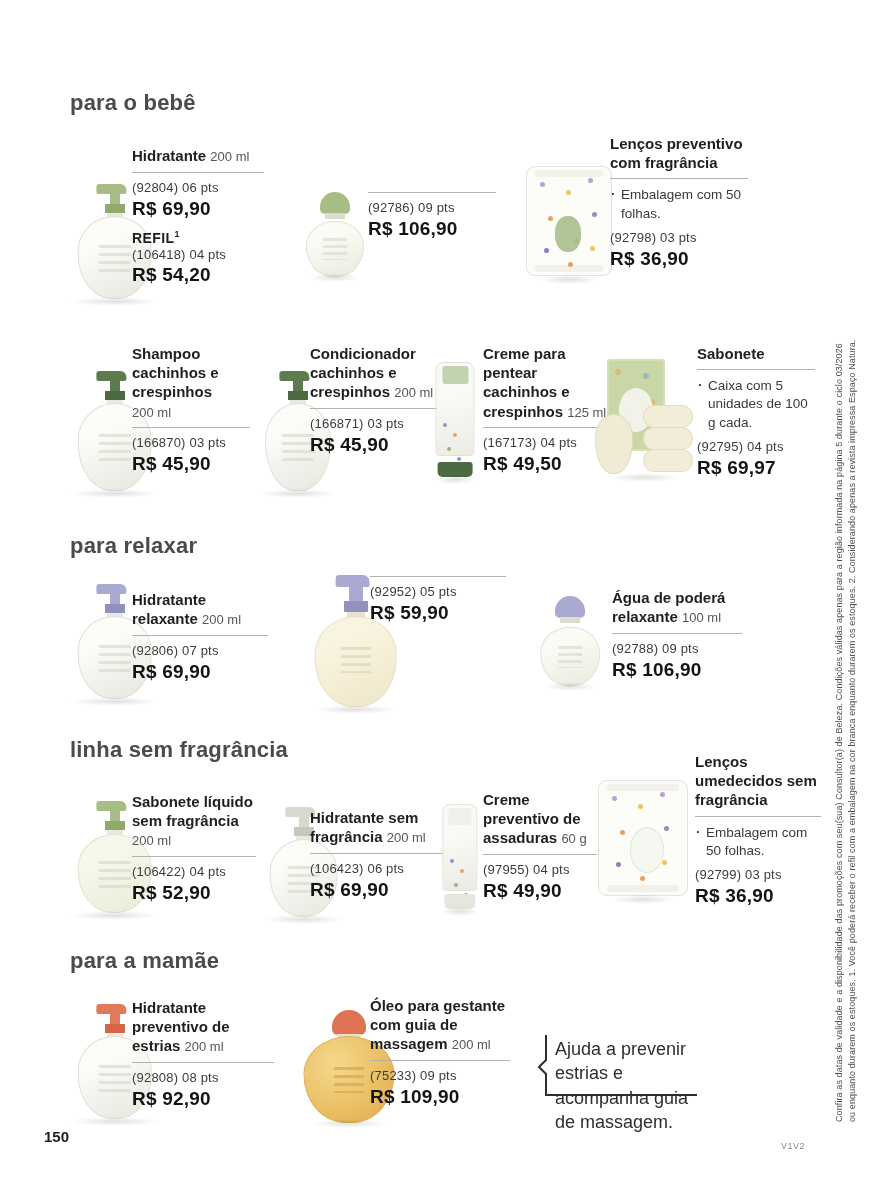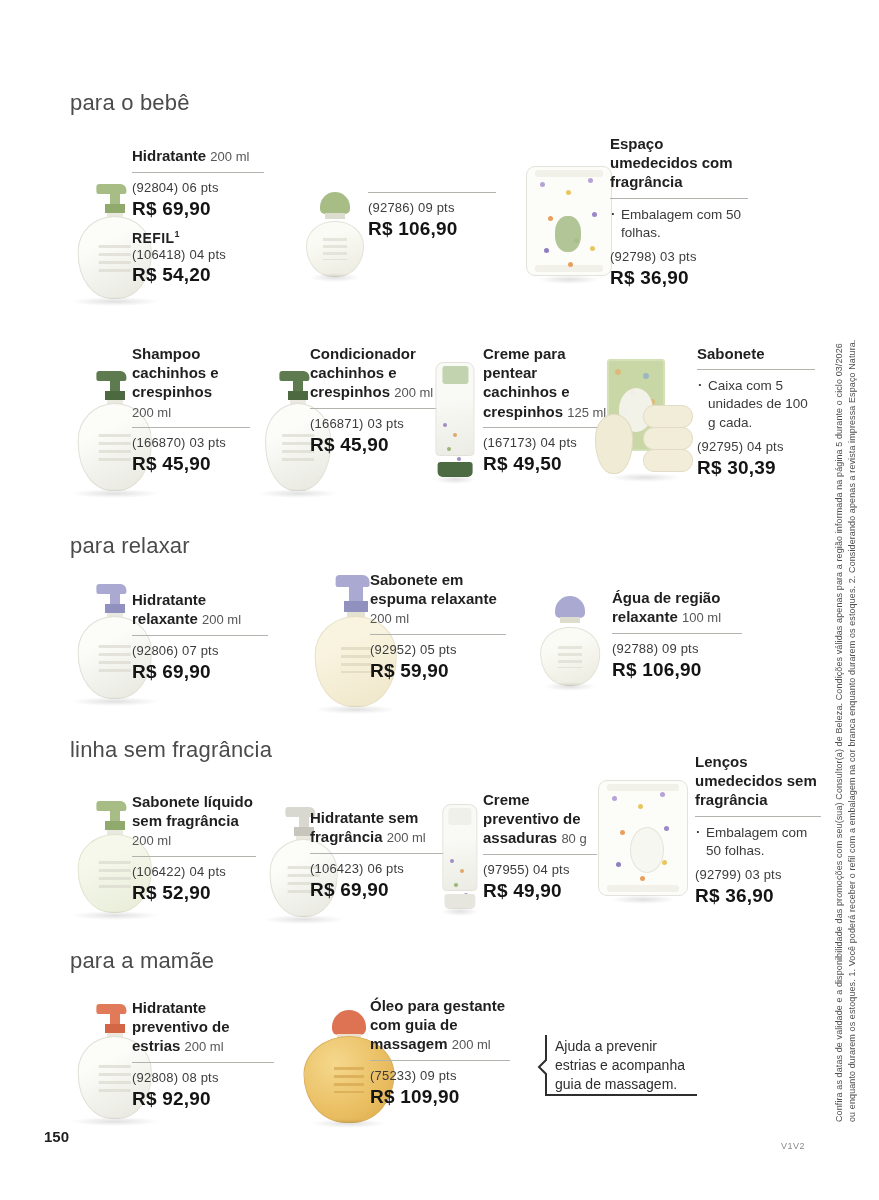--- a/index.html
+++ b/index.html
@@ -1,18 +1,18 @@
 <!DOCTYPE html>
 <html><head>
 <meta charset="utf-8">
 <style>
   html,body{margin:0;padding:0;background:#fff}
   .page{position:relative;width:879px;height:1200px;background:#fff;overflow:hidden;
         font-family:"Liberation Sans",sans-serif;color:#222}
-  .section-title{position:absolute;font-size:22px;font-weight:400;color:#4b4b4b;letter-spacing:.2px}
+  .section-title{position:absolute;font-size:22px;font-weight:700;color:#4b4b4b;letter-spacing:.2px}
 
   
   .info{position:absolute}
   .info h3{margin:0;font-size:15px;font-weight:700;color:#1f1f1f;line-height:1.28}
   .info .sz{font-weight:400;color:#56565
 6;font-size:13px;color:#565656;white-space:nowrap}
   .rule{border-top:1px solid #b3b3ad;margin:6px 0 7px}
   .code{font-size:13px;color:#3c3c3c;letter-spacing:.2px;margin-bottom:3px}
   .price{font-size:19px;font-weight:700;color:#141414;letter-spacing:.2px}
   .note{font-size:13.5px;color:#3a3a3a;line-height:1.35;margin:1px 0 7px;padding-left:11px;position:relative}
@@ -96,21 +96,21 @@
   .oil .ob-ring{position:absolute;top:24px;left:50%;transform:translateX(-50%);width:24px;height:7px;background:#e9e1cb}
   .oil .ob-body{position:absolute;bottom:5px;left:50%;transform:translateX(-50%);width:84%;height:72%;
       background:radial-gradient(ellipse at 35% 32%,#f5d88d,#eabf63 58%,#dcaa4c);border:1px solid #dcb05c;
       border-radius:50% 50% 46% 46%/44% 44% 56% 56%}
   .oil .lbl{position:absolute;bottom:30%;left:50%;transform:translateX(-50%);width:30px;height:26px;
       background:repeating-linear-gradient(#d9ab54 0 3px,transparent 3px 8px);opacity:.8}
 
   
   .callout{position:absolute;left:537px;top:1034px;width:172px;height:66px}
   .callout svg{position:absolute;left:0;top:0}
-  .callout .ctext{position:absolute;left:18px;top:3px;width:145px;font-size:14px;line-height:1.35;color:#2e2e2e}
+  .callout .ctext{position:absolute;left:18px;top:3px;width:145px;font-size:18px;line-height:1.35;color:#2e2e2e}
 
   
   .page-number{position:absolute;left:44px;top:1128px;font-size:15px;font-weight:700;color:#1f1f1f}
   .version{position:absolute;left:781px;top:1141px;font-size:9px;color:#8a8a8a;letter-spacing:.5px}
   .sidenote{position:absolute;left:833px;top:1122px;width:942px;transform:rotate(-90deg);transform-origin:0 0;
       font-size:9px;line-height:13px;color:#4f4f4f;letter-spacing:.1px}
 </style>
 </head>
 <body>
 
@@ -160,21 +160,21 @@
   <div>
     <div class="prod wipes" style="left:526px;top:166px;width:86px;height:118px">
       <div class="wp-bag"></div>
         <div class="wp-crimp" style="top:4px"></div>
         <div class="wp-crimp" style="bottom:12px"></div>
       <i class="wp-dots"></i>
         <div class="wp-blob"></div>
         <div class="shadow"></div>
     </div>
     <div class="info" style="left:610px;top:134px;width:138px">
-      <h3>Espaço umedecidos com fragrância</h3>
+      <h3>Lenços preventivo com fragrância</h3>
       <div class="rule"></div>
       <div class="note">Embalagem com 50 folhas.</div>
       <div class="code">(92798) 03 pts</div>
       <div class="price">R$ 36,90</div>
     </div>
   </div>
 
   <div>
     <div class="prod pump dgreen" style="left:52px;top:360px;width:125px;height:138px">
       <div class="pp-arm"></div>
@@ -240,21 +240,21 @@
         <div class="sb-bar" style="bottom:32px"></div>
         <div class="sb-bar" style="bottom:54px"></div>
       <div class="sb-front"></div>
         <div class="shadow"></div>
     </div>
     <div class="info" style="left:697px;top:344px;width:118px">
       <h3>Sabonete</h3>
       <div class="rule"></div>
       <div class="note">Caixa com 5 unidades de 100 g cada.</div>
       <div class="code">(92795) 04 pts</div>
-      <div class="price">R$ 30,39</div>
+      <div class="price">R$ 69,97</div>
     </div>
   </div>
 
   <div class="section-title" style="left:70px;top:533px">para relaxar</div>
 
   <div>
     <div class="prod pump lavender" style="left:52px;top:576px;width:125px;height:130px">
       <div class="pp-arm"></div>
         <div class="pp-stem"></div>
         <div class="pp-collar"></div>
@@ -276,37 +276,36 @@
     <div class="prod foam lavender" style="left:298px;top:566px;width:115px;height:148px">
       <div class="fb-arm"></div>
         <div class="fb-stem"></div>
         <div class="fb-collar"></div>
         <div class="fb-neck"></div>
       <div class="fb-body"></div>
         <i class="lbl"></i>
         <div class="shadow"></div>
     </div>
     <div class="info" style="left:370px;top:570px;width:136px">
-      <h3><span>Sabonete em espuma relaxante</span> <span class="sz">200 ml</span></h3>
       <div class="rule"></div>
       <div class="code">(92952) 05 pts</div>
       <div class="price">R$ 59,90</div>
     </div>
   </div>
 
   <div>
     <div class="prod cologne lavender" style="left:534px;top:596px;width:72px;height:95px">
       <div class="cb-cap"></div>
         <div class="cb-ring"></div>
         <div class="cb-body"></div>
         <i class="lbl"></i>
         <div class="shadow"></div>
     </div>
     <div class="info" style="left:612px;top:588px;width:130px">
-      <h3><span>Água de região relaxante</span> <span class="sz">100 ml</span></h3>
+      <h3><span>Água de poderá relaxante</span> <span class="sz">100 ml</span></h3>
       <div class="rule"></div>
       <div class="code">(92788) 09 pts</div>
       <div class="price">R$ 106,90</div>
     </div>
   </div>
 
   <div class="section-title" style="left:70px;top:737px">linha sem fragrância</div>
 
   <div>
     <div class="prod pump green tint" style="left:52px;top:796px;width:125px;height:124px">
@@ -349,21 +348,21 @@
   <div>
     <div class="prod tube" style="left:434px;top:798px;width:52px;height:118px;--cap:#e6e6df;--deco:#efefe8">
       <div class="tb-body">
           <div class="tb-top"></div>
         </div>
         <i class="tb-spk"></i>
         <div class="tb-cap"></div>
         <div class="shadow"></div>
     </div>
     <div class="info" style="left:483px;top:790px;width:114px">
-      <h3><span>Creme preventivo de assaduras</span> <span class="sz">80 g</span></h3>
+      <h3><span>Creme preventivo de assaduras</span> <span class="sz">60 g</span></h3>
       <div class="rule"></div>
       <div class="code">(97955) 04 pts</div>
       <div class="price">R$ 49,90</div>
     </div>
   </div>
 
   <div>
     <div class="prod wipes" style="left:598px;top:780px;width:90px;height:124px">
       <div class="wp-bag"></div>
         <div class="wp-crimp" style="top:4px"></div>

